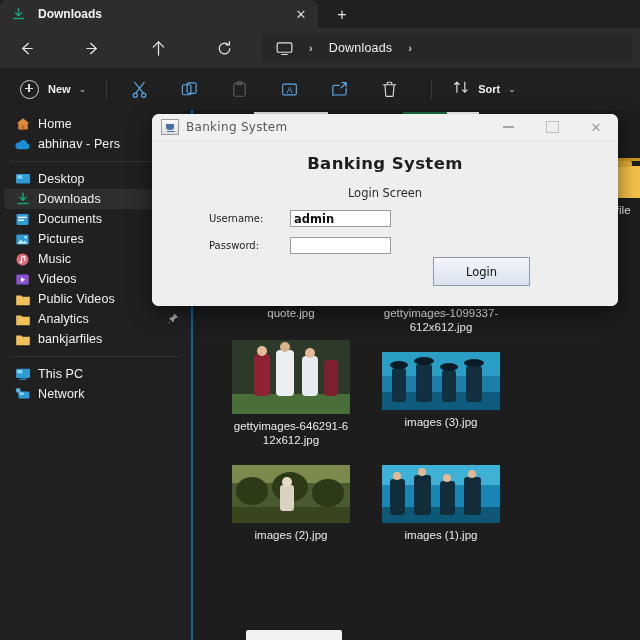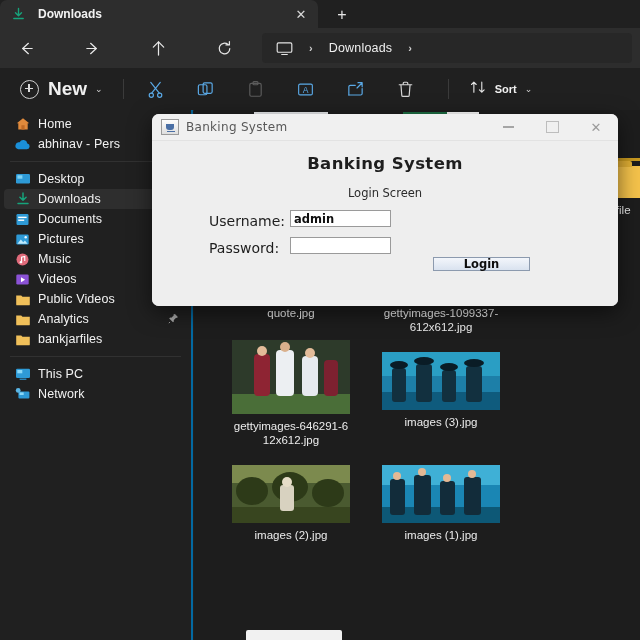--- a/index.html
+++ b/index.html
@@ -129,21 +129,21 @@
     border: 1.4px solid #cfcfcf;
     border-radius: 50%;
     position: relative;
     margin-right: 9px;
   }
   .cmd-new .plus::before, .cmd-new .plus::after {
     content: ""; position: absolute; background: #dcdcdc;
   }
   .cmd-new .plus::before { left: 3.5px; top: 7.2px; width: 8px; height: 1.4px; }
   .cmd-new .plus::after { top: 3.5px; left: 7.2px; height: 8px; width: 1.4px; }
-  .cmd-new .lbl { font-size: 19px; font-weight: bold; }
+  .cmd-new .lbl { font-size: 11px; font-weight: bold; }
   .chev { margin-left: 8px; font-size: 9px; color: #d4d4d4; }
   .cmd-divider {
     width: 1px; height: 20px; background: #3b3b3b;
     margin: 0 12px;
   }
   .cmd-ico {
     width: 40px; height: 30px;
     display: flex; align-items: center; justify-content: center;
     border-radius: 4px;
     margin-right: 10px;
@@ -335,46 +335,46 @@
     letter-spacing: .4px;
   }
   .dlg-h2 {
     text-align: center;
     font-size: 11.5px;
     color: #2a2a2a;
     padding-top: 13px;
   }
   .frm-lbl {
     position: absolute;
-    font-size: 14px;
+    font-size: 10px;
     color: #1d1d1d;
   }
   .frm-in {
     position: absolute;
     background: #ffffff;
     border: 1px solid #9a9a9a;
     height: 15px;
     width: 93px;
     font-size: 11.5px;
     color: #111;
     padding: 0 3px;
     box-sizing: content-box;
     display: flex;
     align-items: center;
     font-family: "DejaVu Sans", sans-serif;
     font-weight: bold;
   }
   .login-btn {
     position: absolute;
     left: 281px; top: 116px;
-    width: 97px; height: 14px;
+    width: 97px; height: 29px;
     background: linear-gradient(#f3f6fb,#d9e2ef);
     border: 1px solid #8c9aae;
     display: flex; align-items: center; justify-content: center;
-    font-size: 11.5px; font-weight: bold; color: #0d0d0d;
+    font-size: 11.5px; font-weight: normal; color: #0d0d0d;
     box-sizing: border-box;
   }
 
   
   .bg-folder {
     position: absolute;
     left: 612px; top: 166px;
     width: 44px; height: 44px;
   }
   .bg-folder .fld {

